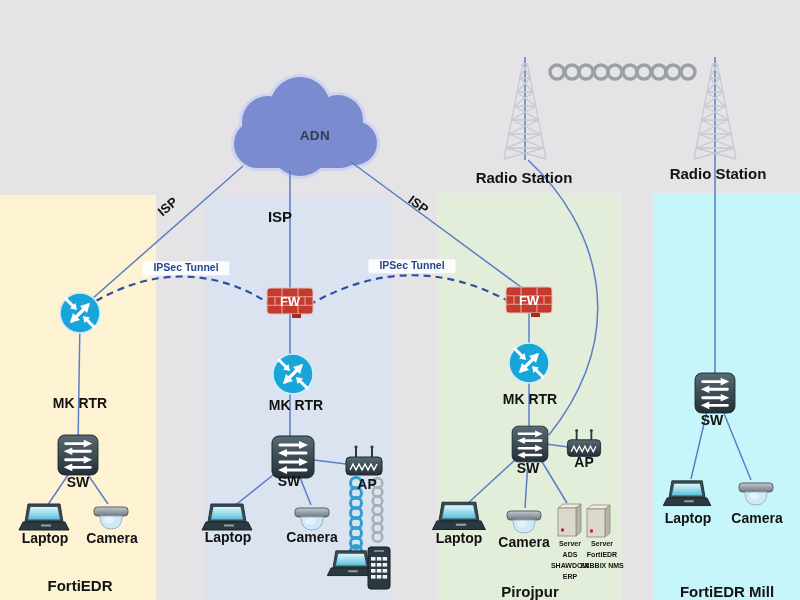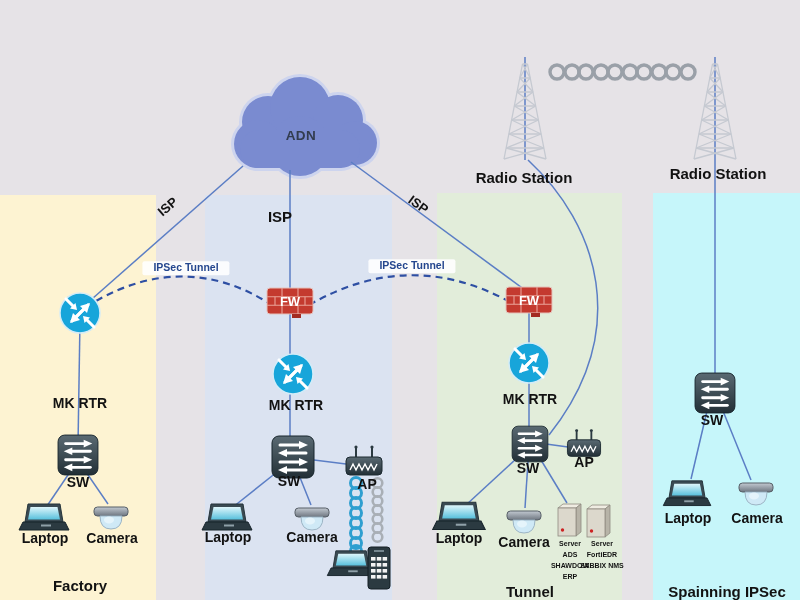--- a/index.html
+++ b/index.html
@@ -9,21 +9,21 @@
   #zone-pirojpur{left:0;top:195px;width:156px;height:405px;background:#fdf3d2;}
   #zone-hq{left:205px;top:195px;width:187px;height:405px;background:#dbe3f1;}
   #zone-factory{left:437px;top:193px;width:185px;height:407px;background:#e2edda;}
   #zone-mill{left:653px;top:193px;width:147px;height:407px;background:#c6f6fa;}
   svg.canvas{position:absolute;left:0;top:0;}
   .lbl{position:absolute;transform:translate(-50%,-50%);font-weight:700;color:#121212;
        white-space:nowrap;font-size:14px;line-height:1.1;}
   .lbl.big{font-size:15px;}
   .lbl.rotl{transform:translate(-50%,-50%) rotate(-41deg);font-size:13px;}
   .lbl.rotr{transform:translate(-50%,-50%) rotate(36deg);font-size:13px;}
-  .lbl.cloudlbl{font-size:13.5px;color:#323c4e;letter-spacing:.5px;}
+  .lbl.cloudlbl{font-size:13.5px;color:#323c4e;letter-spacing:.5px;margin-left:14px;}
   .lbl.chip{font-size:10.5px;font-weight:700;color:#24468e;background:rgba(255,255,255,.88);
             padding:1px 11px;border-radius:2px;}
   .lbl.srv{font-size:7px;line-height:1.55;white-space:pre-line;transform:translate(-50%,0);
            text-align:center;}
 </style>
 </head>
 <body>
 
 <div class="stage">
 
@@ -269,41 +269,41 @@
   <div class="lbl chip" style="left:186px;top:268px">IPSec Tunnel</div>
   <div class="lbl chip" style="left:412px;top:266px">IPSec Tunnel</div>
 
   <div class="lbl big" style="left:524px;top:178px">Radio Station</div>
   <div class="lbl big" style="left:718px;top:174px">Radio Station</div>
 
   <div class="lbl" style="left:80px;top:404px">MK RTR</div>
   <div class="lbl" style="left:78px;top:483px">SW</div>
   <div class="lbl" style="left:45px;top:539px">Laptop</div>
   <div class="lbl" style="left:112px;top:539px">Camera</div>
-  <div class="lbl big" style="left:80px;top:586px">Factory</div>
+  <div class="lbl big" style="left:80px;top:586px">FortiEDR</div>
 
   <div class="lbl" style="left:296px;top:406px">MK RTR</div>
   <div class="lbl" style="left:289px;top:482px">SW</div>
   <div class="lbl" style="left:367px;top:485px">AP</div>
   <div class="lbl" style="left:228px;top:538px">Laptop</div>
   <div class="lbl" style="left:312px;top:538px">Camera</div>
   <div class="lbl big" style="left:300px;top:616px">HQ</div>
 
   <div class="lbl" style="left:530px;top:400px">MK RTR</div>
   <div class="lbl" style="left:528px;top:469px">SW</div>
   <div class="lbl" style="left:584px;top:463px">AP</div>
   <div class="lbl" style="left:459px;top:539px">Laptop</div>
   <div class="lbl" style="left:524px;top:543px">Camera</div>
   <div class="lbl srv" style="left:570px;top:539px">Server
 ADS
 SHAWDOW
 ERP</div>
   <div class="lbl srv" style="left:602px;top:539px">Server
 FortiEDR
 ZABBIX NMS</div>
-  <div class="lbl big" style="left:530px;top:592px">Tunnel</div>
+  <div class="lbl big" style="left:530px;top:592px">Pirojpur</div>
 
   <div class="lbl" style="left:712px;top:421px">SW</div>
   <div class="lbl" style="left:688px;top:519px">Laptop</div>
   <div class="lbl" style="left:757px;top:519px">Camera</div>
-  <div class="lbl big" style="left:727px;top:592px">Spainning IPSec</div>
+  <div class="lbl big" style="left:727px;top:592px">FortiEDR Mill</div>
 
 </div>
 
 </body></html>

